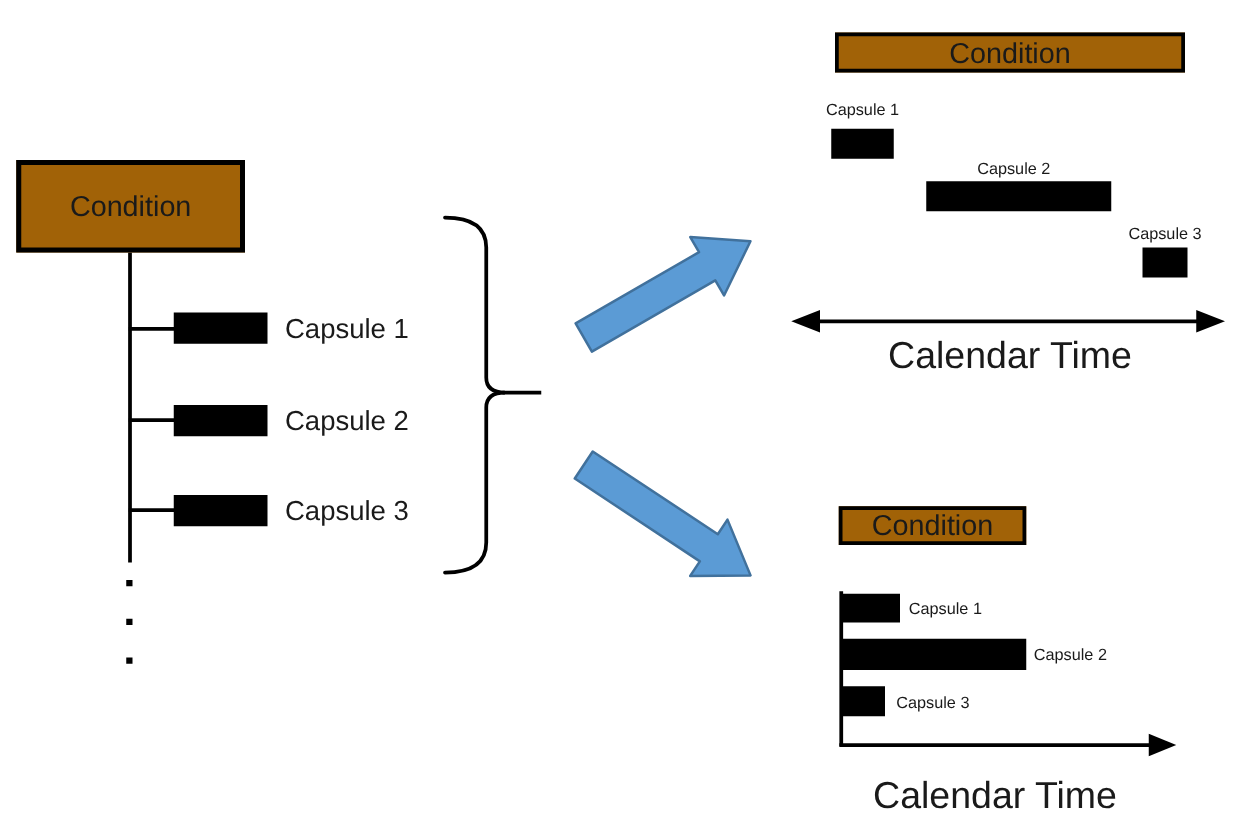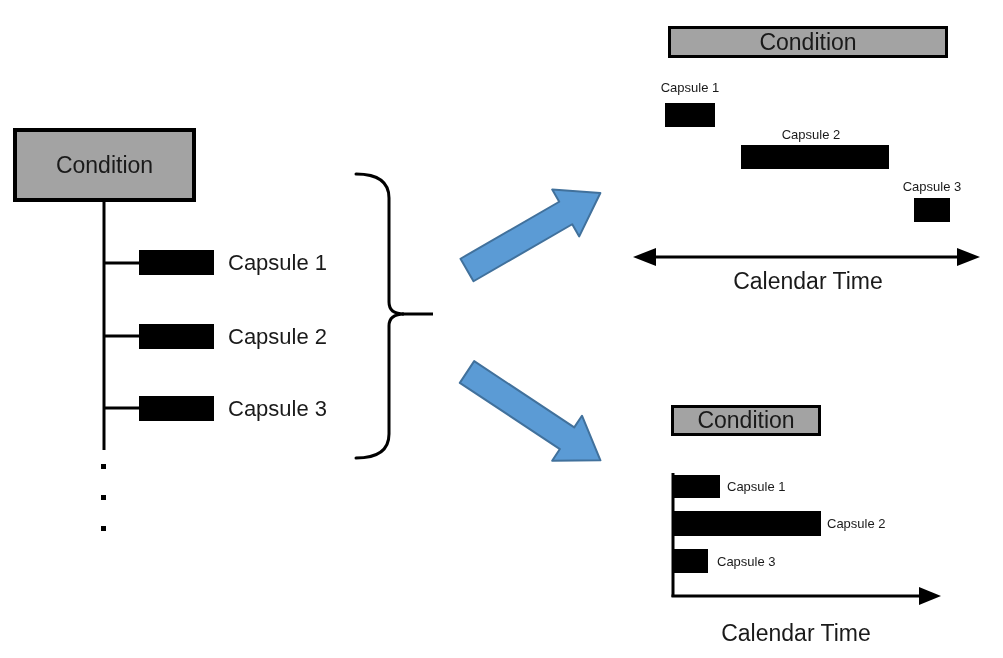--- a/index.html
+++ b/index.html
@@ -10,21 +10,21 @@
     height: 658px;
     background: #ffffff;
     overflow: hidden;
   }
   #lineart { position: absolute; left: 0; top: 0; }
   .bar { position: absolute; background: #000000; }
   .cond-box {
     position: absolute;
     box-sizing: border-box;
     border: 3px solid #000000;
-    background: #a3a3a3;
+    background: #a16207;
     display: flex;
     align-items: center;
     justify-content: center;
     font-size: 23px;
     white-space: nowrap;
   }
   .cond-box.thick { border-width: 4px; }
   .cap-label-lg {
     position: absolute;
     font-size: 22px;
@@ -34,21 +34,21 @@
   }
   .cap-label-sm {
     position: absolute;
     font-size: 13px;
     white-space: nowrap;
   }
   .cap-label-sm.centered { transform: translateX(-50%); }
   .cap-label-sm.vcenter { display: flex; align-items: center; }
   .axis-label {
     position: absolute;
-    font-size: 23px;
+    font-size: 30px;
     white-space: nowrap;
     transform: translateX(-50%);
   }
   .dot {
     position: absolute;
     width: 5px;
     height: 5px;
     background: #000000;
   }
 </style>

